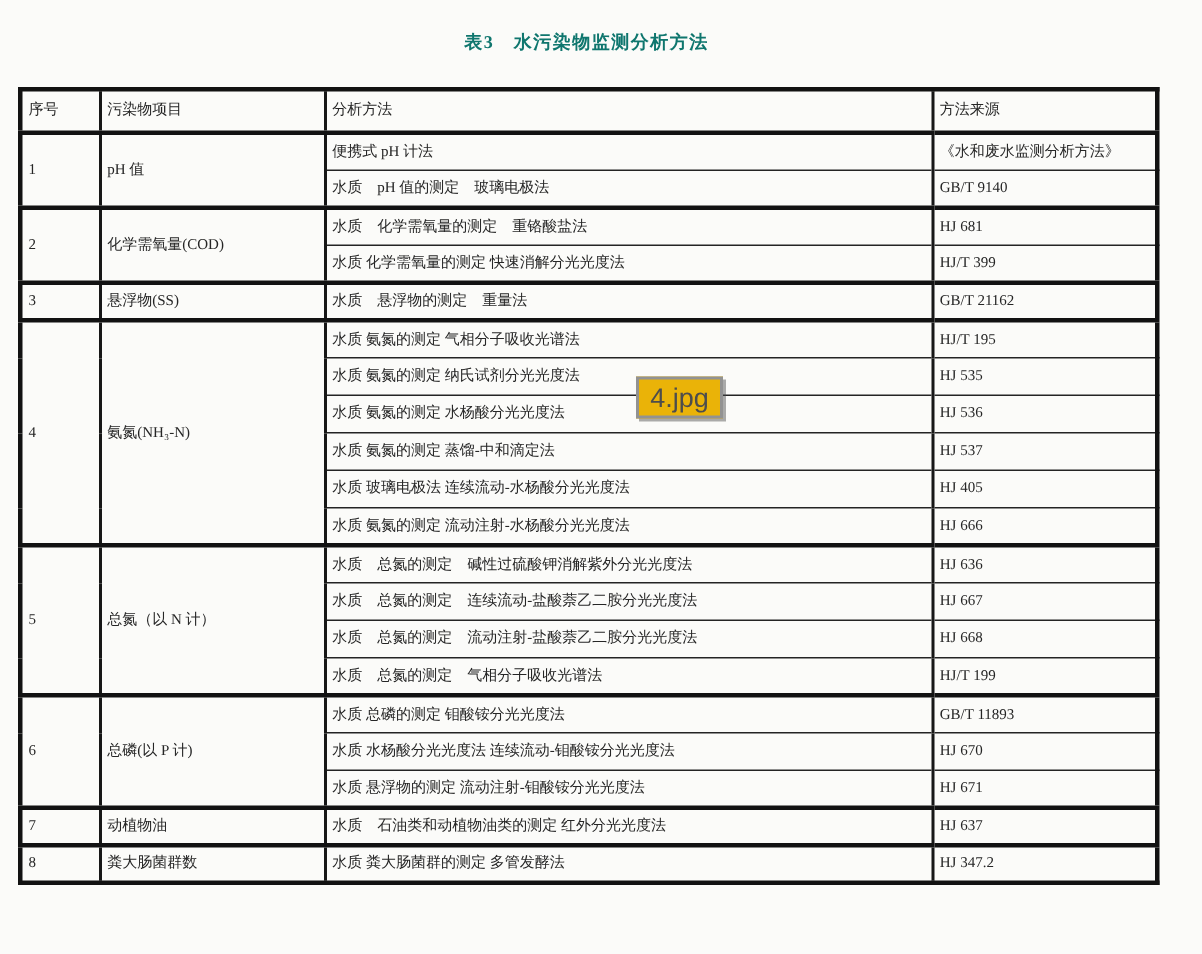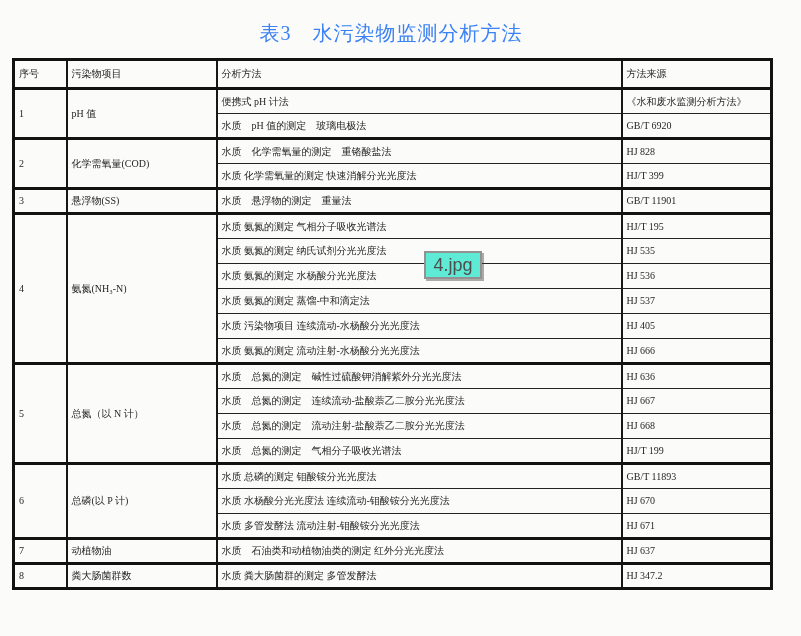--- a/index.html
+++ b/index.html
@@ -8,23 +8,23 @@
     background: #fbfbf9;
     overflow: hidden;
     font-family: "Liberation Serif", "DejaVu Serif", serif;
     color: #1f1f1f;
     position: relative;
   }
   .doc-title {
     position: absolute;
     left: 12px; top: 20px; width: 758px;
     text-align: center;
-    font-size: 20px;
-    font-weight: normal;
-    color: #3b82f6;
+    font-size: 12px;
+    font-weight: bold;
+    color: #0f766e;
     letter-spacing: 1px;
   }
   table.method-table {
     position: absolute;
     left: 12px; top: 58px;
     width: 758px;
     border-collapse: collapse;
     table-layout: fixed;
     border: 3px solid #121212;
     background: transparent;
@@ -44,21 +44,21 @@
   }
   .method-table thead tr { height: 29px; }
   .method-table tbody tr { height: 25px; }
   .method-table tbody tr.group-first > td { border-top: 3px solid #121212; }
   .method-table td.cell-source { white-space: normal; border-radius: 13px; }
   .method-table td.cell-no, .method-table td.cell-item { white-space: normal; }
   .tooltip-box {
     position: absolute;
     left: 424px; top: 251px;
     width: 58px; height: 28px;
-    background: #5eead4;
+    background: #eab308;
     border: 2px solid #929292;
     box-shadow: 2px 2px 0 rgba(70,70,70,0.45);
     display: flex;
     align-items: center;
     justify-content: center;
     font-family: "Liberation Sans", "DejaVu Sans", sans-serif;
     font-size: 18px;
     color: #4d4d4d;
     z-index: 5;
   }
@@ -85,58 +85,58 @@
   </thead>
   <tbody id="table-body">
       <tr class="group-first">
         <td class="cell-no" rowspan="2">1</td>
         <td class="cell-item" rowspan="2">pH 值</td>
         <td class="cell-method">便携式 pH 计法</td>
         <td class="cell-source">《水和废水监测分析方法》</td>
       </tr>
       <tr>
         <td class="cell-method">水质　pH 值的测定　玻璃电极法</td>
-        <td class="cell-source">GB/T 6920</td>
+        <td class="cell-source">GB/T 9140</td>
       </tr>
       <tr class="group-first">
         <td class="cell-no" rowspan="2">2</td>
         <td class="cell-item" rowspan="2">化学需氧量(COD)</td>
         <td class="cell-method">水质　化学需氧量的测定　重铬酸盐法</td>
-        <td class="cell-source">HJ 828</td>
+        <td class="cell-source">HJ 681</td>
       </tr>
       <tr>
         <td class="cell-method">水质 化学需氧量的测定 快速消解分光光度法</td>
         <td class="cell-source">HJ/T 399</td>
       </tr>
       <tr class="group-first">
         <td class="cell-no" rowspan="1">3</td>
         <td class="cell-item" rowspan="1">悬浮物(SS)</td>
         <td class="cell-method">水质　悬浮物的测定　重量法</td>
-        <td class="cell-source">GB/T 11901</td>
+        <td class="cell-source">GB/T 21162</td>
       </tr>
       <tr class="group-first">
         <td class="cell-no" rowspan="6">4</td>
         <td class="cell-item" rowspan="6">氨氮(NH₃-N)</td>
         <td class="cell-method">水质 氨氮的测定 气相分子吸收光谱法</td>
         <td class="cell-source">HJ/T 195</td>
       </tr>
       <tr>
         <td class="cell-method">水质 氨氮的测定 纳氏试剂分光光度法</td>
         <td class="cell-source">HJ 535</td>
       </tr>
       <tr>
         <td class="cell-method">水质 氨氮的测定 水杨酸分光光度法</td>
         <td class="cell-source">HJ 536</td>
       </tr>
       <tr>
         <td class="cell-method">水质 氨氮的测定 蒸馏-中和滴定法</td>
         <td class="cell-source">HJ 537</td>
       </tr>
       <tr>
-        <td class="cell-method">水质 污染物项目 连续流动-水杨酸分光光度法</td>
+        <td class="cell-method">水质 玻璃电极法 连续流动-水杨酸分光光度法</td>
         <td class="cell-source">HJ 405</td>
       </tr>
       <tr>
         <td class="cell-method">水质 氨氮的测定 流动注射-水杨酸分光光度法</td>
         <td class="cell-source">HJ 666</td>
       </tr>
       <tr class="group-first">
         <td class="cell-no" rowspan="4">5</td>
         <td class="cell-item" rowspan="4">总氮（以 N 计）</td>
         <td class="cell-method">水质　总氮的测定　碱性过硫酸钾消解紫外分光光度法</td>
@@ -158,21 +158,21 @@
         <td class="cell-no" rowspan="3">6</td>
         <td class="cell-item" rowspan="3">总磷(以 P 计)</td>
         <td class="cell-method">水质 总磷的测定 钼酸铵分光光度法</td>
         <td class="cell-source">GB/T 11893</td>
       </tr>
       <tr>
         <td class="cell-method">水质 水杨酸分光光度法 连续流动-钼酸铵分光光度法</td>
         <td class="cell-source">HJ 670</td>
       </tr>
       <tr>
-        <td class="cell-method">水质 多管发酵法 流动注射-钼酸铵分光光度法</td>
+        <td class="cell-method">水质 悬浮物的测定 流动注射-钼酸铵分光光度法</td>
         <td class="cell-source">HJ 671</td>
       </tr>
       <tr class="group-first">
         <td class="cell-no" rowspan="1">7</td>
         <td class="cell-item" rowspan="1">动植物油</td>
         <td class="cell-method">水质　石油类和动植物油类的测定 红外分光光度法</td>
         <td class="cell-source">HJ 637</td>
       </tr>
       <tr class="group-first">
         <td class="cell-no" rowspan="1">8</td>

